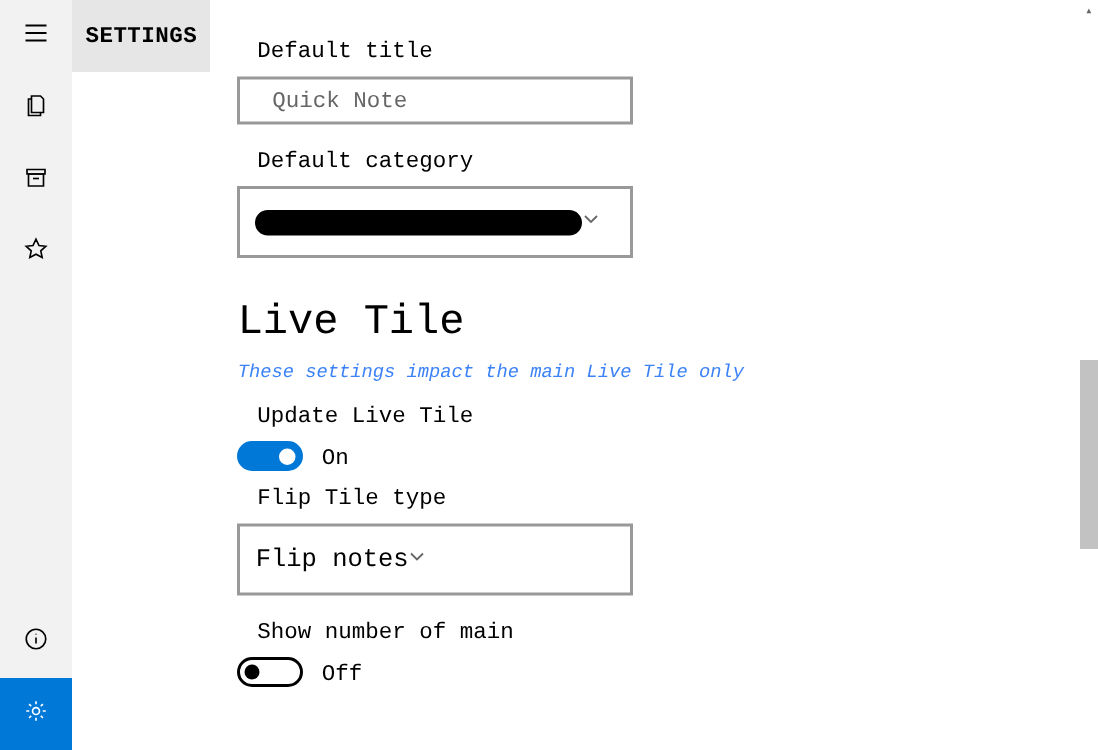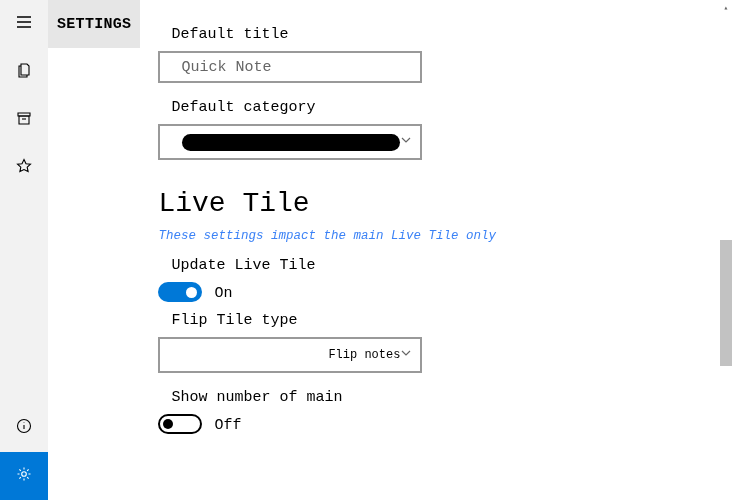--- a/index.html
+++ b/index.html
@@ -25,24 +25,24 @@
   .body-scroll { position: absolute; inset: 0; padding: 18px 18px 0 18px; }
   .section-h { font-weight: 300; font-size: 28px; margin-bottom: 10px; }
   .section-h.mt { margin-top: 28px; }
   .section-sub { font-style: italic; font-size: 12.5px; color: #3b82f6; margin-bottom: 14px; }
   .field-label { font-size: 15px; margin-bottom: 8px; margin-top: 8px; display: block; margin-left: 13px; }
   .text-input {
     width: 264px; height: 32px; border: 2px solid #999; padding: 0 21px;
     font-size: 15px; font-family: inherit; color: #666; background: #fff;
   }
   .select {
-    width: 264px; height: 36px; border: 2px solid #999;
-    display: flex; align-items: center; justify-content: flex-end;
+    width: 264px; height: 48px; border: 2px solid #999;
+    display: flex; align-items: center; justify-content: flex-start;
     padding: 0 8px 0 10px; background: #fff; cursor: pointer;
-    font-size: 12px;
+    font-size: 17px;
   }
   .select .chev svg { width: 12px; height: 12px; }
   .redacted { width: 218px; height: 17px; border-radius: 9px; background: #000; }
   .toggle-row { display: flex; align-items: flex-end; gap: 12px; margin-top: 2px; margin-bottom: 8px; }
   .toggle {
     width: 44px; height: 20px; border-radius: 10px; position: relative;
     cursor: pointer;
   }
   .toggle.on { background: #0078d7; }
   .toggle.off { background: #fff; border: 2px solid #000; }

